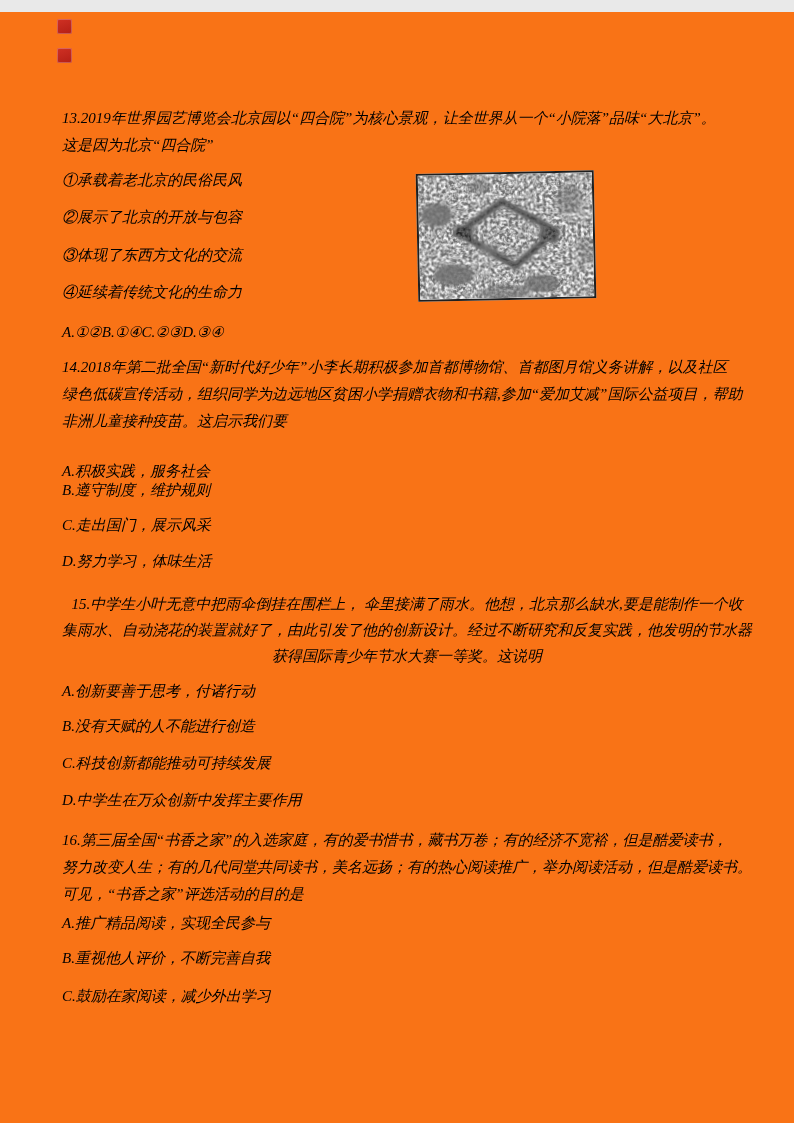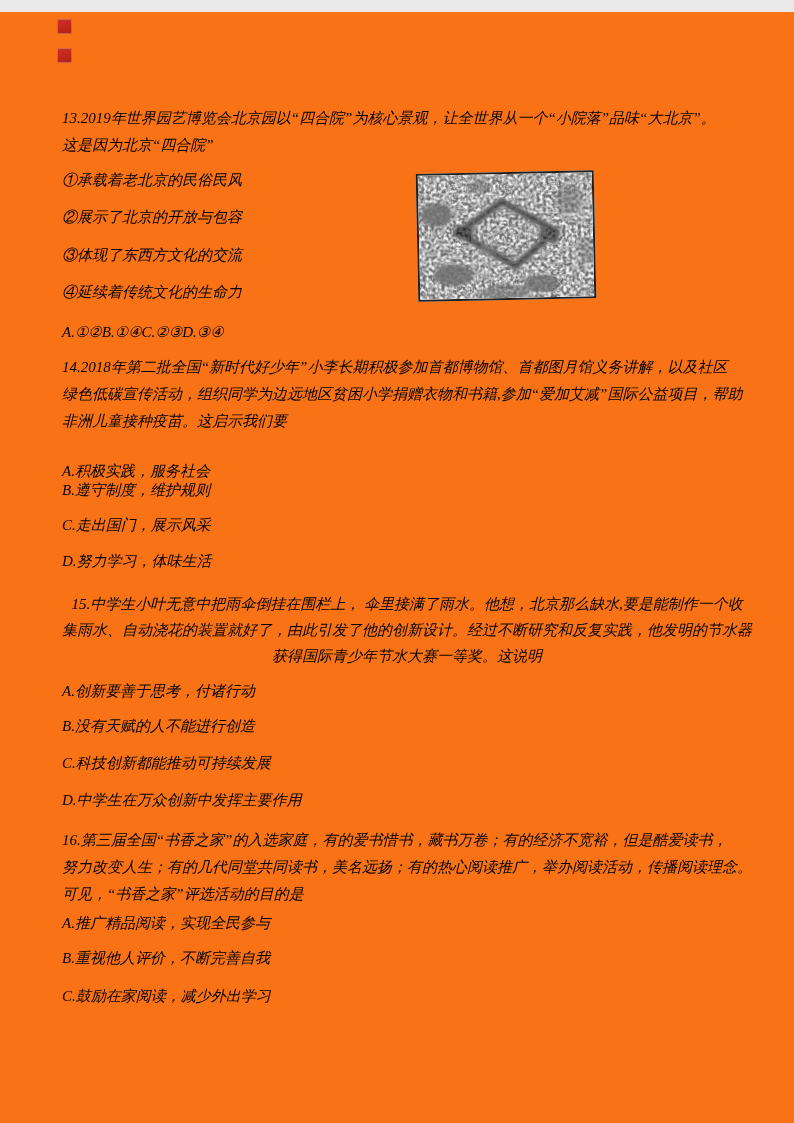--- a/index.html
+++ b/index.html
@@ -93,21 +93,21 @@
     <span class="stem-line">获得国际青少年节水大赛一等奖。这说明</span>
   </div>
 
   <div class="abs-line" style="top:670px;">A.创新要善于思考，付诸行动</div>
   <div class="abs-line" style="top:705px;text-align:right;">B.没有天赋的人不能进行创造</div>
   <div class="abs-line" style="top:742px;">C.科技创新都能推动可持续发展</div>
   <div class="abs-line" style="top:779px;">D.中学生在万众创新中发挥主要作用</div>
 
   <div class="stem" style="top:815px;">
     <span class="stem-line">16.第三届全国“书香之家”的入选家庭，有的爱书惜书，藏书万卷；有的经济不宽裕，但是酷爱读书，</span>
-    <span class="stem-line">努力改变人生；有的几代同堂共同读书，美名远扬；有的热心阅读推广，举办阅读活动，传播阅读理念。</span>
+    <span class="stem-line">努力改变人生；有的几代同堂共同读书，美名远扬；有的热心阅读推广，举办阅读活动，但是酷爱读书。</span>
     <span class="stem-line">可见，“书香之家”评选活动的目的是</span>
   </div>
 
   <div class="abs-line" style="top:902px;text-align:right;">A.推广精品阅读，实现全民参与</div>
   <div class="abs-line" style="top:937px;">B.重视他人评价，不断完善自我</div>
   <div class="abs-line" style="top:975px;">C.鼓励在家阅读，减少外出学习</div>
 
 </div>
 
 </body></html>

